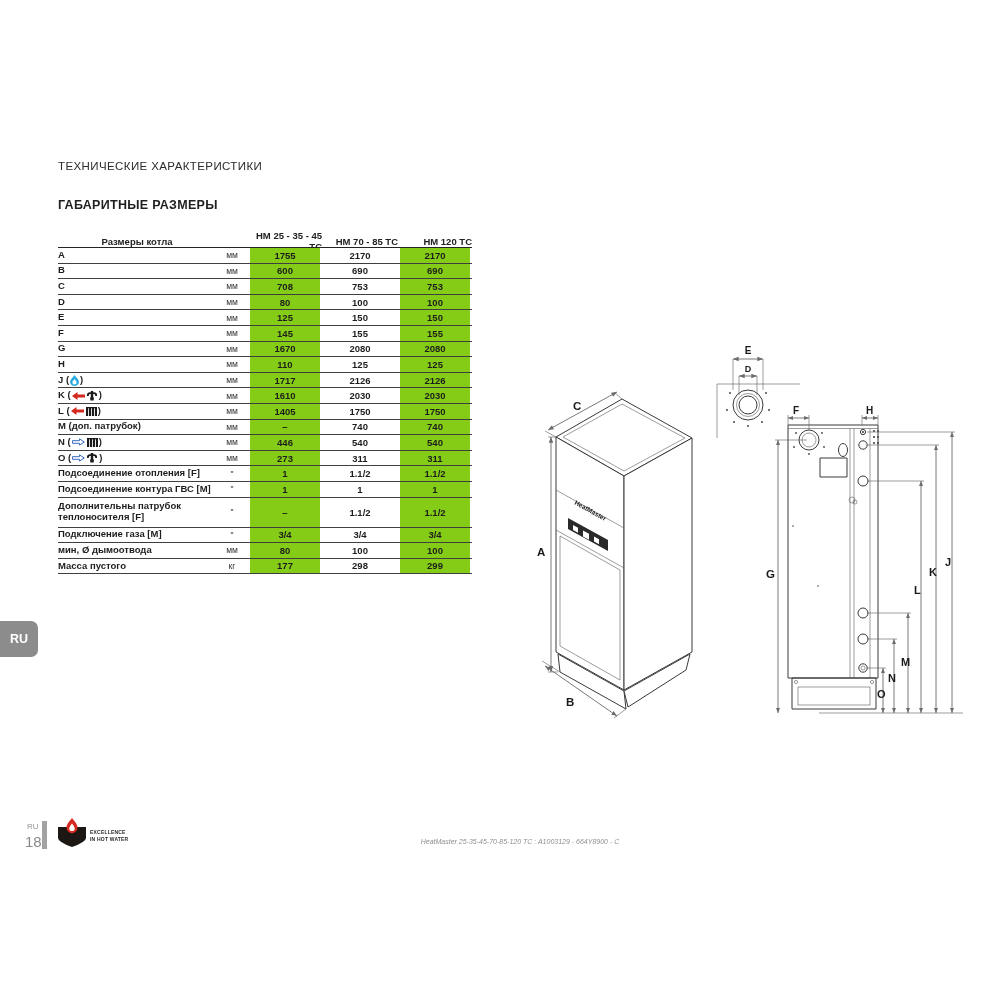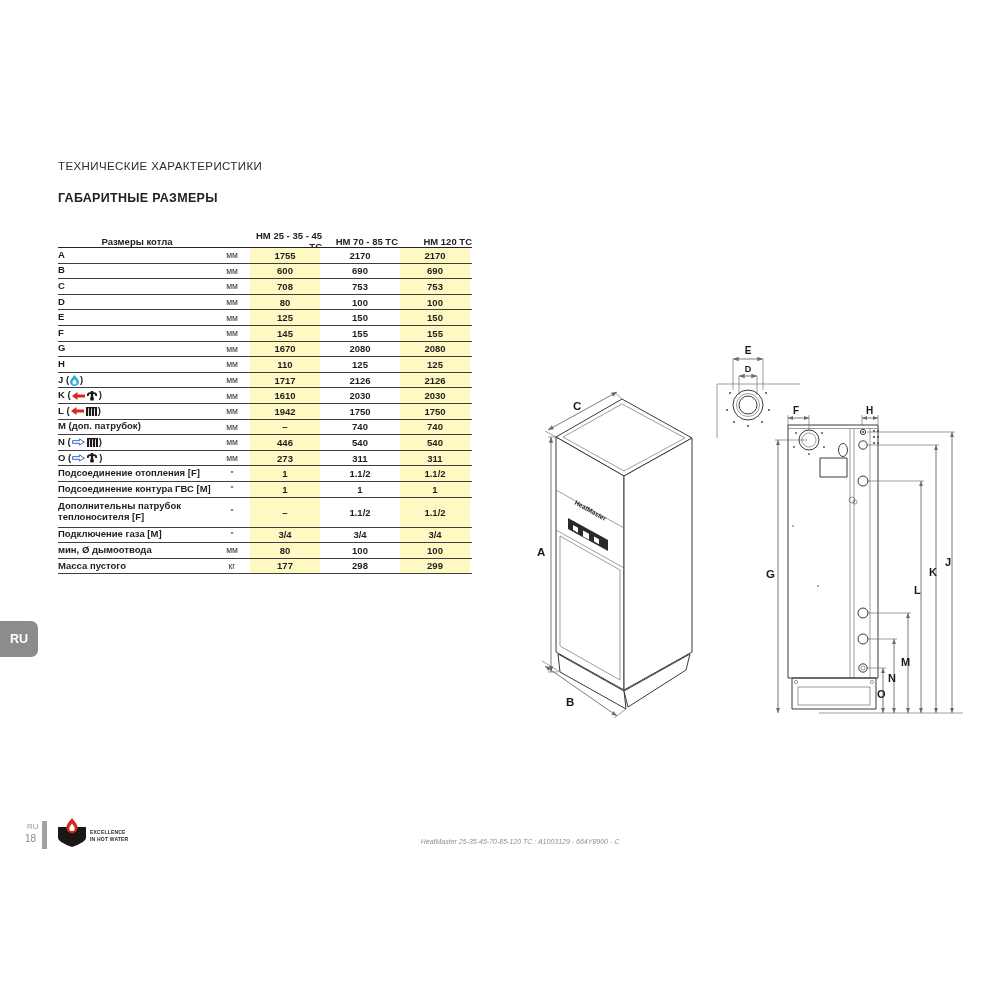--- a/index.html
+++ b/index.html
@@ -2,48 +2,48 @@
 <html><head>
 <meta charset="utf-8">
 <style>
   html,body{margin:0;padding:0;background:#fff;}
   #page{position:relative;width:1000px;height:1000px;background:#fff;overflow:hidden;
         font-family:"Liberation Sans",sans-serif;color:#262626;border-radius:9px;}
   .abs{position:absolute;}
 
   
   #sec-title{left:58px;top:160px;font-size:11.5px;letter-spacing:.4px;color:#2b2b2b;}
-  #sub-title{left:58px;top:191px;font-size:12.5px;font-weight:bold;letter-spacing:.3px;color:#1f1f1f;}
+  #sub-title{left:58px;top:198px;font-size:12.5px;font-weight:bold;letter-spacing:.3px;color:#1f1f1f;}
 
   
   #dims-table{left:58px;top:230px;width:414px;font-size:9.5px;}
   .thead{display:grid;grid-template-columns:158px 32px 74px 76px 74px;height:17px;align-items:center;}
   .thead .h{font-weight:bold;text-align:right;font-size:9.5px;color:#222;}
   .thead .corner{text-align:center;font-weight:bold;}
   .rows{border-bottom:1px solid #3f3f3f;}
   .trow{display:grid;grid-template-columns:158px 32px 74px 76px 74px;min-height:14.6px;
         align-items:center;border-top:1px solid #3f3f3f;}
   .rows .trow:first-child{border-top:1.7px solid #242424;}
   .trow.tall{min-height:29px;}
   .c{height:100%;display:flex;align-items:center;}
   .c.lab{font-weight:bold;color:#1d1d1d;line-height:1.15;}
   .c.unit{justify-content:center;font-size:8.5px;color:#333;}
   .c.val{justify-content:center;font-weight:bold;color:#1d1d1d;
          border-left:2.5px solid #fff;border-right:2.5px solid #fff;}
-  .c.val.g{background:#fef9c3;}
+  .c.val.g{background:#84cc16;}
   .c.lab .icon-svg{margin:0 1px;vertical-align:-1px;}
   .paren{font-weight:bold;}
 
   
   #ru-tab{left:0;top:621px;width:38px;height:36px;background:#8c8c8c;border-radius:0 7px 7px 0;
           display:flex;align-items:center;justify-content:center;color:#fff;font-weight:bold;font-size:12.5px;}
 
   
   #foot-lang{left:27px;top:822px;font-size:8px;color:#979797;}
-  #foot-page{left:25px;top:833px;font-size:10px;color:#8a8a8a;}
+  #foot-page{left:25px;top:833px;font-size:15px;color:#8a8a8a;}
   #foot-bar{left:42px;top:821px;width:5px;height:28px;background:#a2a2a2;}
   #foot-logo{left:56px;top:817px;}
   #foot-tagline{left:90px;top:829px;font-size:5px;font-weight:bold;color:#2a2a2a;line-height:1.3;letter-spacing:.2px;}
   #foot-ref{left:380px;top:838px;width:280px;text-align:center;font-style:italic;font-size:7px;color:#8f8f8f;}
 
   
   svg text{font-family:"Liberation Sans",sans-serif;font-weight:bold;fill:#1a1a1a;}
   .ol{fill:none;stroke:#3a3a3a;stroke-width:1;stroke-linejoin:round;}
   .ol2{fill:#fff;stroke:#3a3a3a;stroke-width:1;stroke-linejoin:round;}
   .thin{fill:none;stroke:#5a5a5a;stroke-width:.6;}
@@ -166,21 +166,21 @@
             </svg><svg class="icon-svg" width="11" height="9" viewBox="0 0 11 9">
               <g fill="#1a1a1a">
                 <rect x="0" y="0" width="11" height="1.3"></rect>
                 <rect x="0" y="0" width="2.1" height="9"></rect>
                 <rect x="2.95" y="0" width="2.1" height="9"></rect>
                 <rect x="5.9" y="0" width="2.1" height="9"></rect>
                 <rect x="8.9" y="0" width="2.1" height="9"></rect>
               </g>
             </svg><span class="paren">)</span></div>
           <div class="c unit">мм</div>
-          <div class="c val g">1942</div>
+          <div class="c val g">1405</div>
           <div class="c val">1750</div>
           <div class="c val g">1750</div>
         </div>
         <div class="trow">
           <div class="c lab">
             <span>M (доп. патрубок)</span>
           </div>
           <div class="c unit">мм</div>
           <div class="c val g">–</div>
           <div class="c val">740</div>

